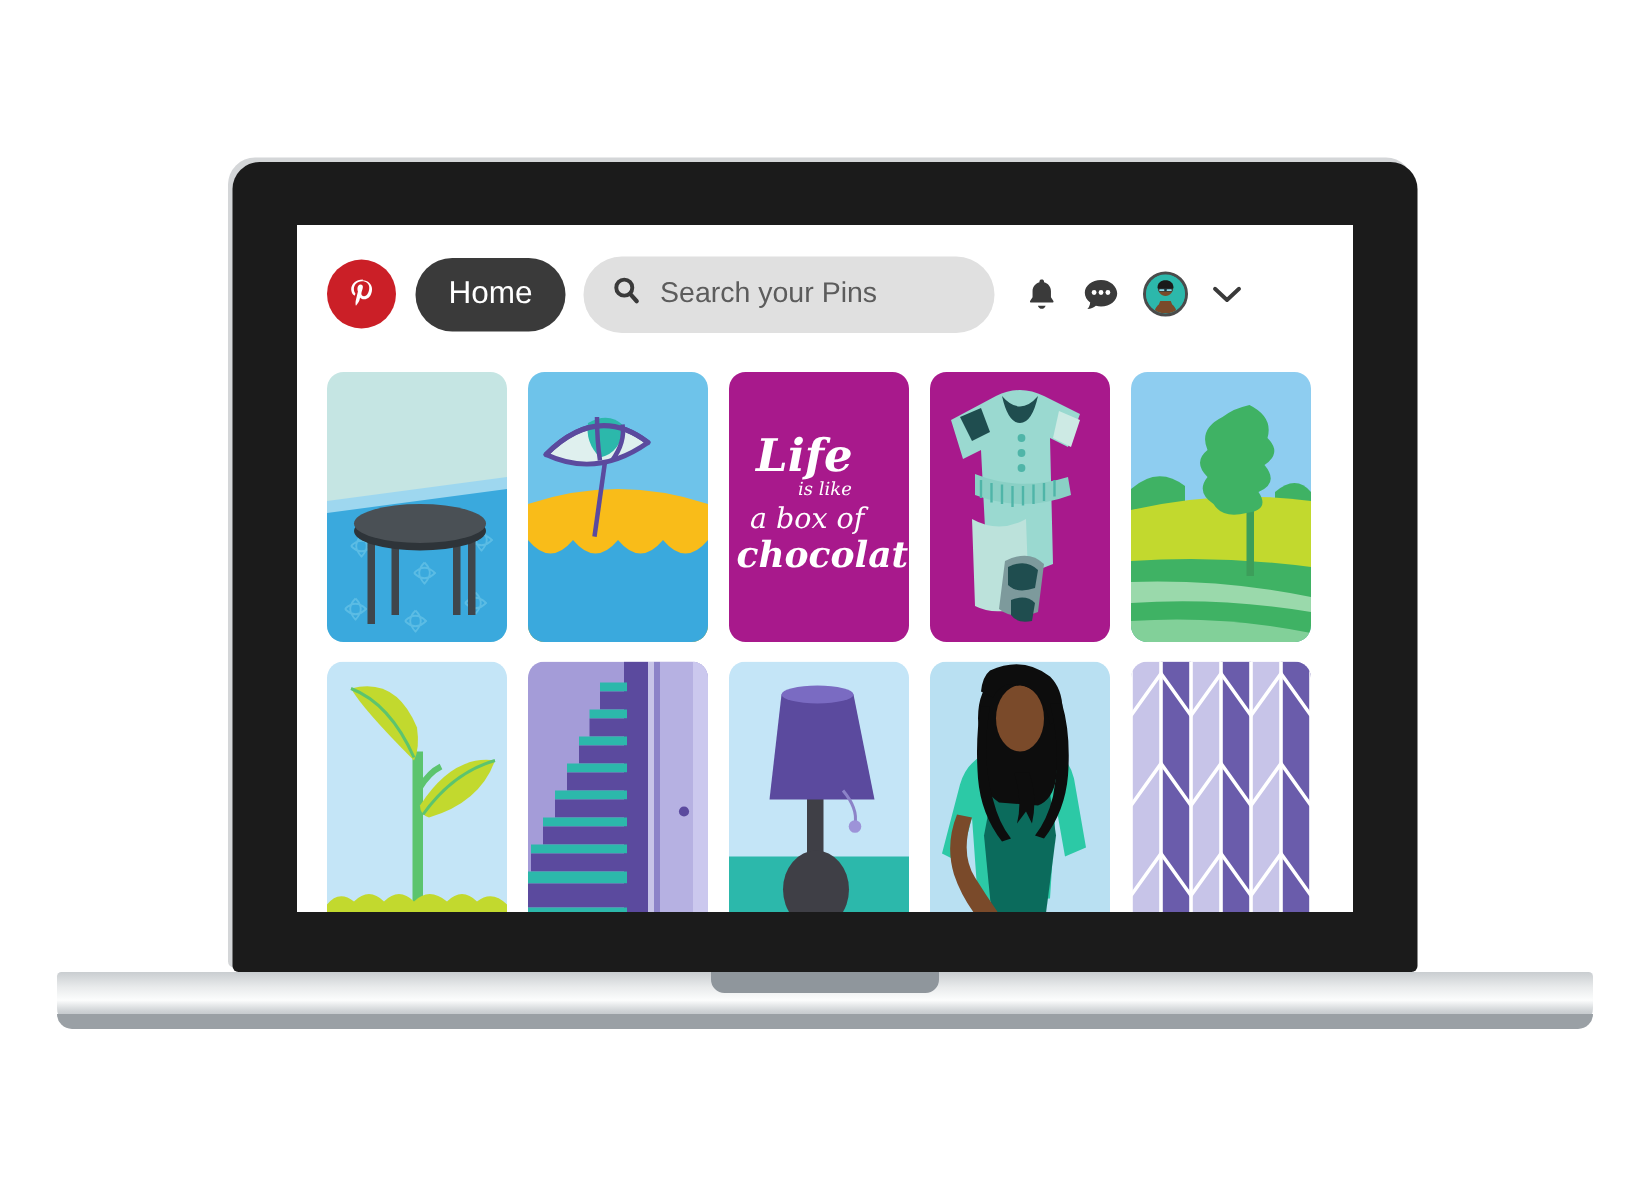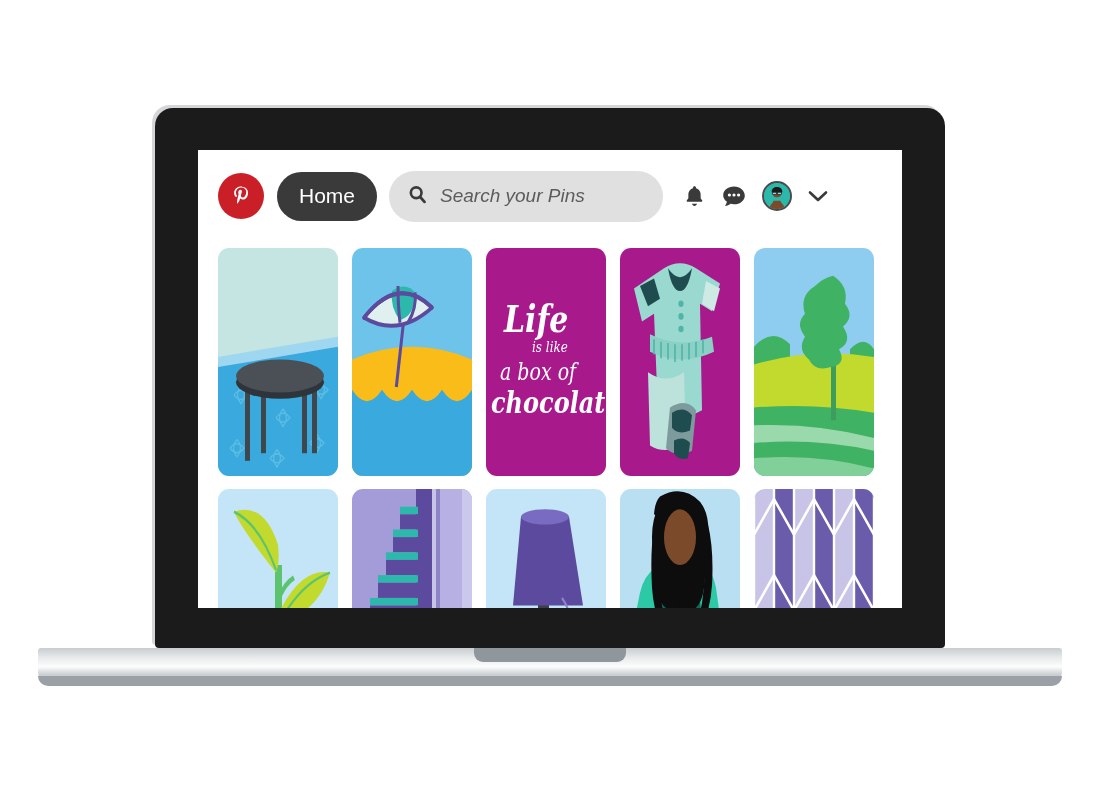--- a/index.html
+++ b/index.html
@@ -126,21 +126,20 @@
   }
   .search-icon { flex: 0 0 auto; display:block; }
   .search-input {
     border: none;
     outline: none;
     background: transparent;
     font-size: 19px;
     color: #701a75;
     font-family: "Liberation Sans", sans-serif;
     width: 100%;
-    font-style: italic;
   }
   .search-input::placeholder { color: #5c5c5c; opacity: 1; }
 
   .hdr-actions {
     display: flex;
     align-items: center;
     gap: 15px;
     flex: 0 0 auto;
   }
   .icon-btn {
@@ -162,21 +161,21 @@
     position: absolute;
     left: 20px;
     top: 98px;
     width: 680px;
     display: flex;
     flex-wrap: wrap;
     gap: 13px 14px;
   }
   .pin {
     width: 120px;
-    height: 228px;
+    height: 180px;
     border-radius: 11px;
     overflow: hidden;
     position: relative;
     cursor: pointer;
     display: block;
     background: #ffffff;
   }
   .pin svg { display: block; width: 100%; height: 100%; }
 </style>
 </head>

